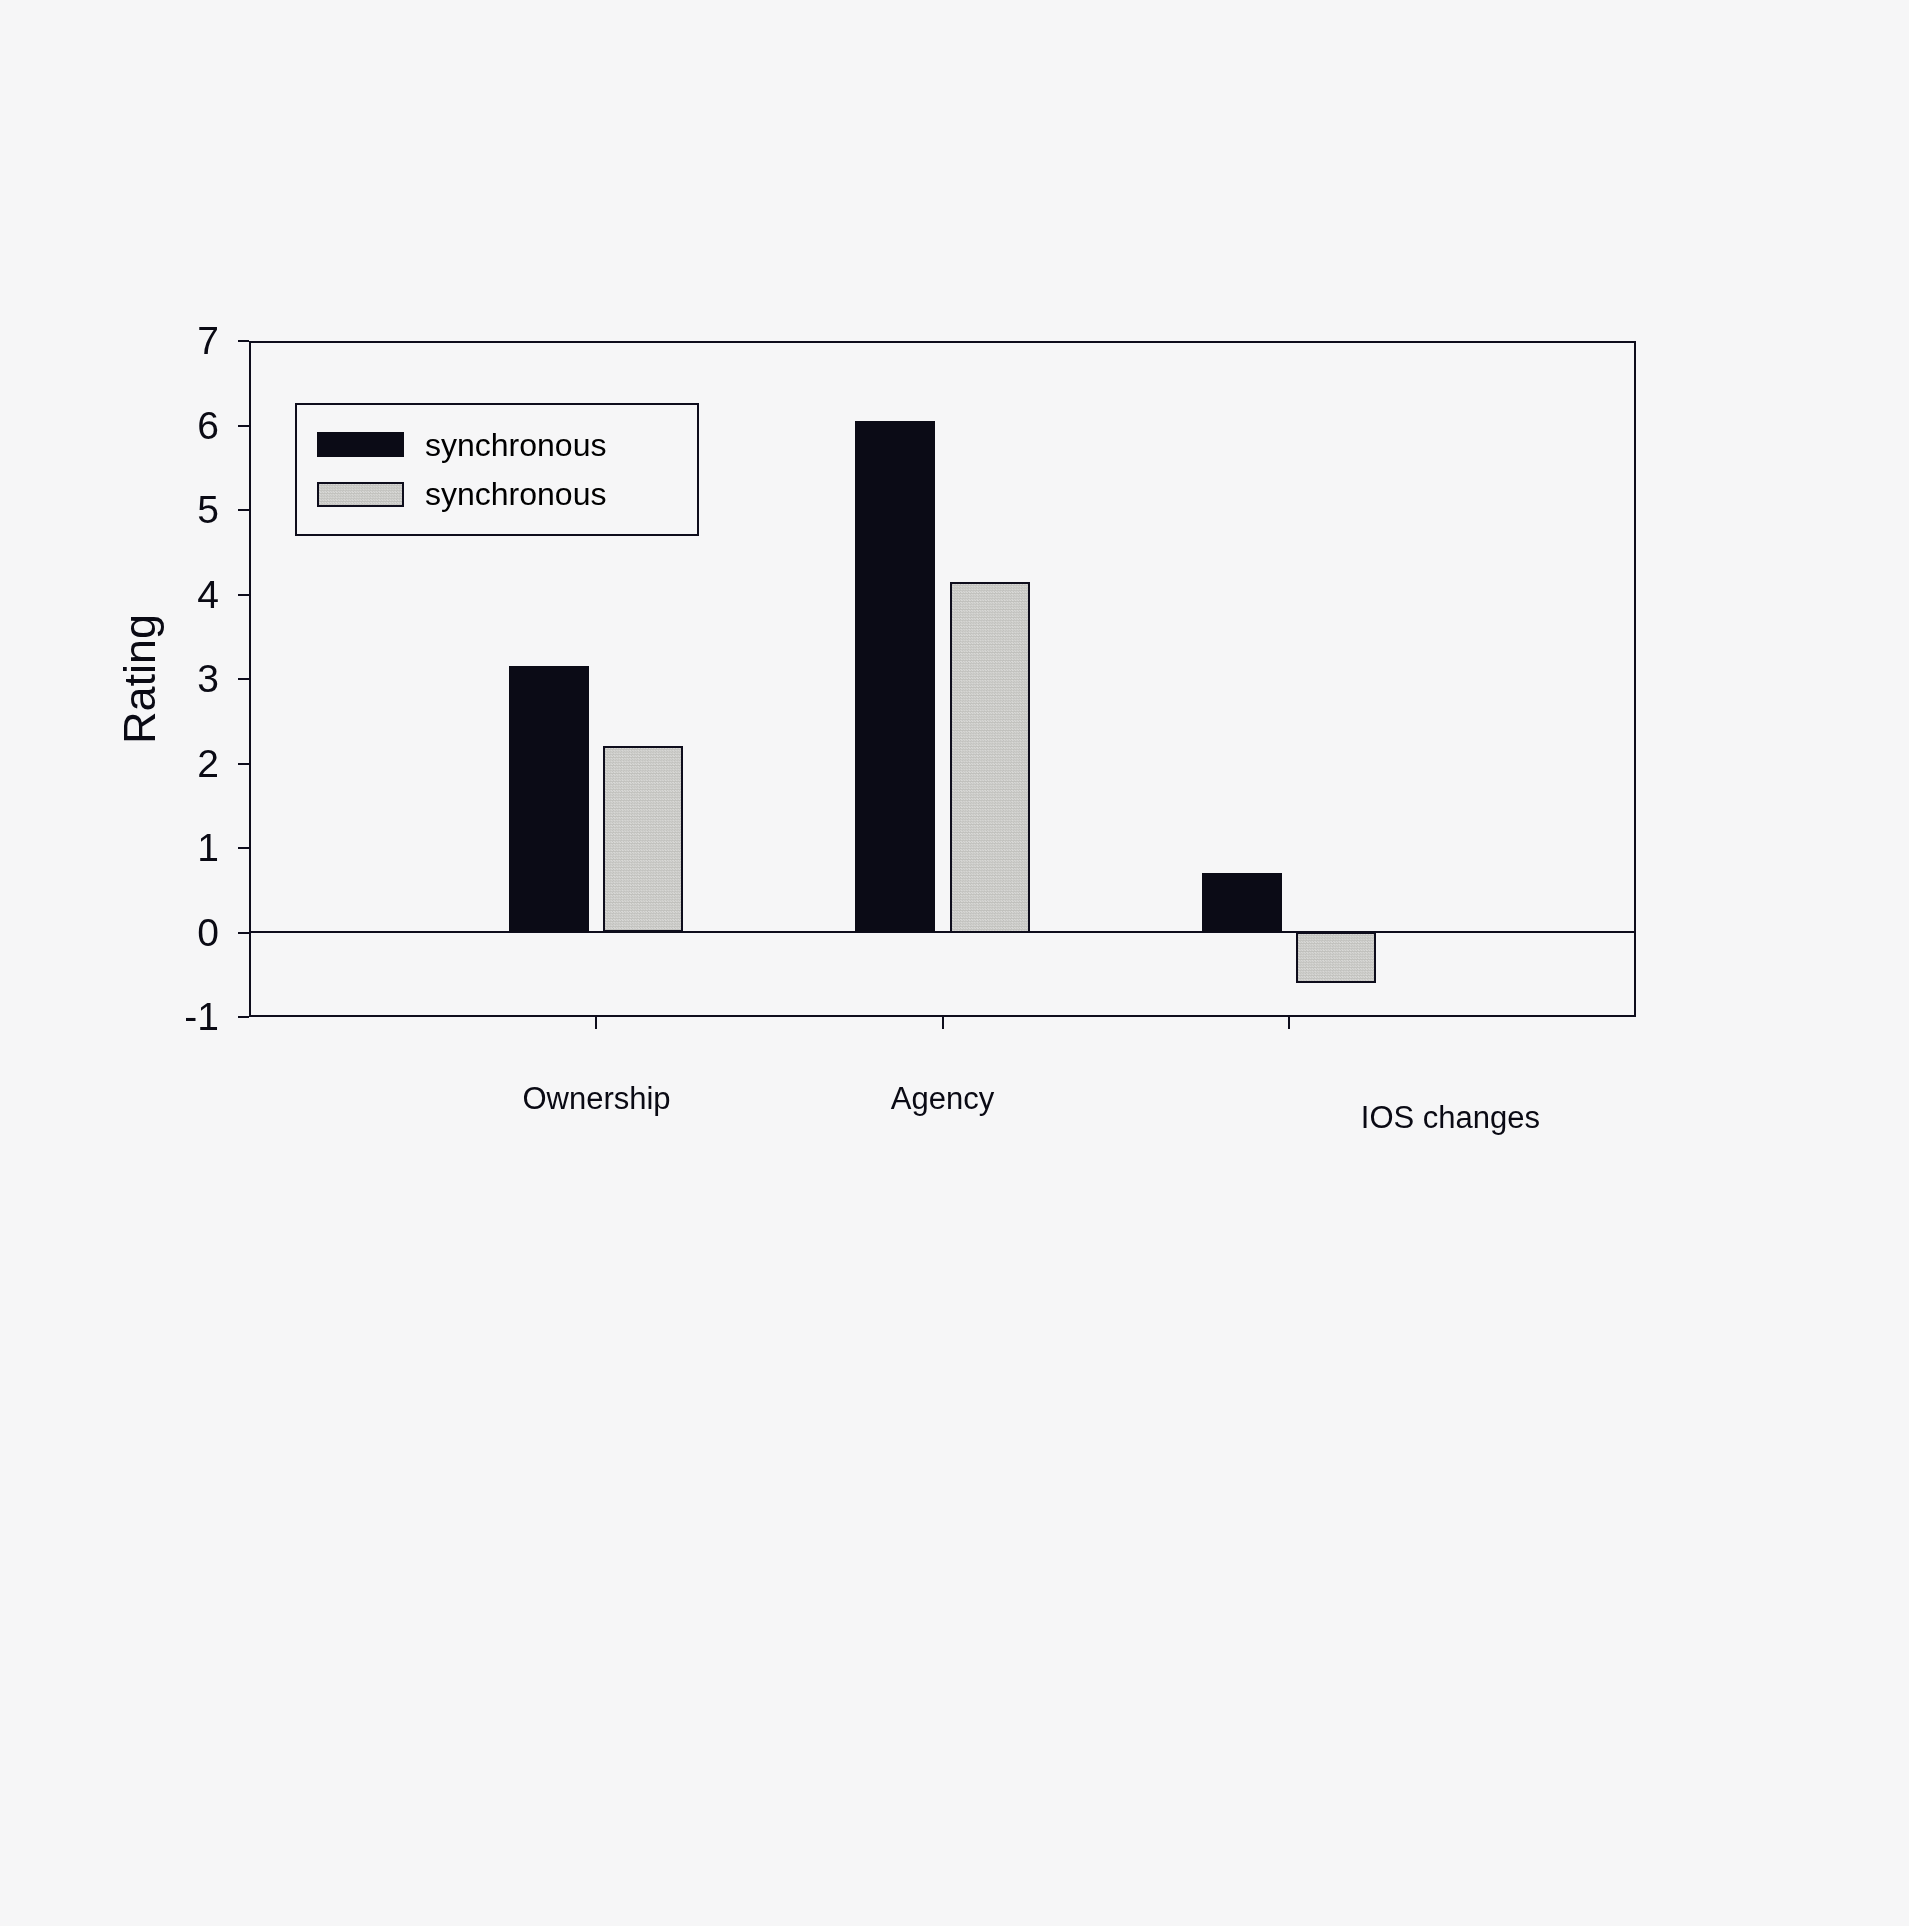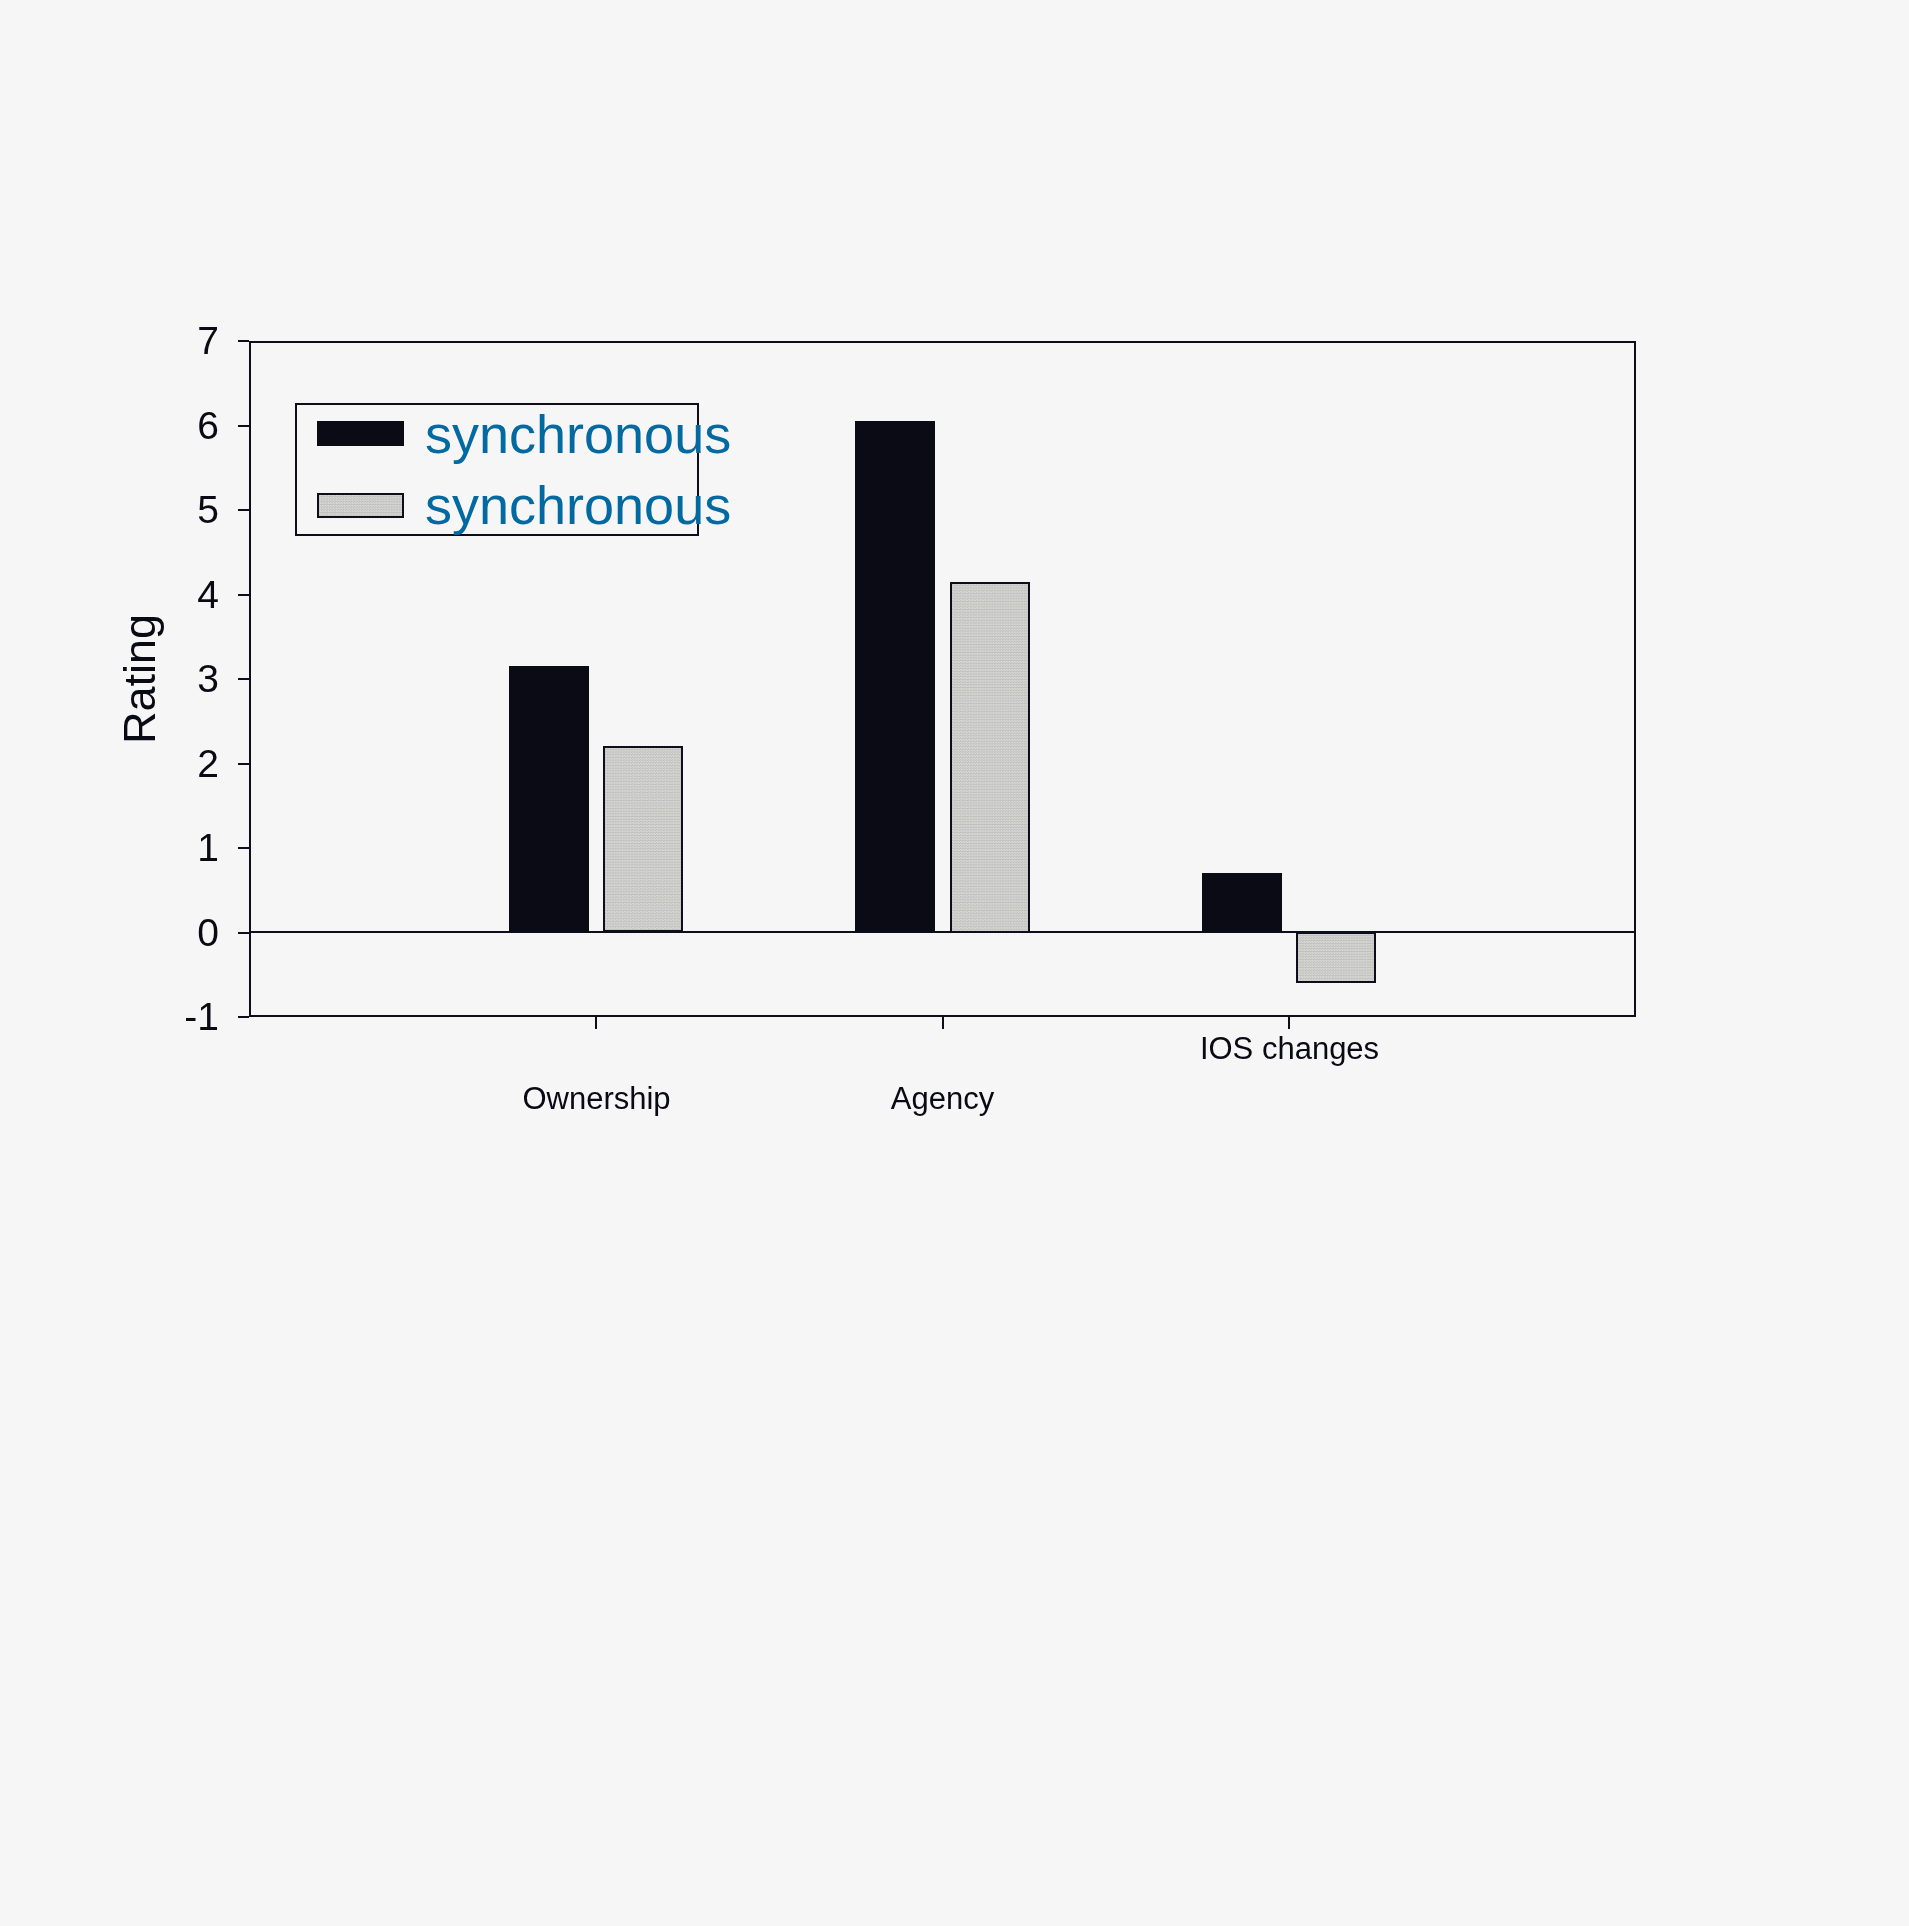--- a/index.html
+++ b/index.html
@@ -97,22 +97,22 @@
     width: 87px; height: 25px;
     box-sizing: border-box;
     flex: 0 0 auto;
   }
   .swatch-async {
     border: 2.3px solid #0e0d1c;
     background-image: repeating-conic-gradient(rgba(255,255,255,0.30) 0% 25%, rgba(90,90,80,0.08) 0% 50%);
     background-size: 2.7px 2.7px;
   }
   .legend-label {
-    font-size: 54px;
-    color: #0369a1;
+    font-size: 32px;
+    color: #000000;
     line-height: 1;
     white-space: nowrap;
   }
 </style>
 </head>
 <body>
 
 <div class="page">
 
   <div class="ylabel">Rating</div>
@@ -163,17 +163,17 @@
       <div class="ytick-label" style="left: 57px; top: 1017px;">-1</div>
     </div>
   <div id="xticks">
       <div class="xtick" style="left: 595px; top: 1017px; width: 1.9px; height: 12.3px; background: rgb(14, 13, 28);"></div>
       <div class="xtick" style="left: 942px; top: 1017px; width: 1.9px; height: 12.3px; background: rgb(14, 13, 28);"></div>
       <div class="xtick" style="left: 1288px; top: 1017px; width: 1.9px; height: 12.3px; background: rgb(14, 13, 28);"></div>
     </div>
   <div id="xlabels">
       <div class="xlabel" style="left: 346px; top: 1059px;">Ownership</div>
       <div class="xlabel" style="left: 692px; top: 1059px;">Agency</div>
-      <div class="xlabel" style="left: 1039px; top: 1009px;">IOS changes</div>
+      <div class="xlabel" style="left: 1039px; top: 1078px; text-align: right;">IOS changes</div>
     </div>
 
 </div>
 
 
 </body></html>

